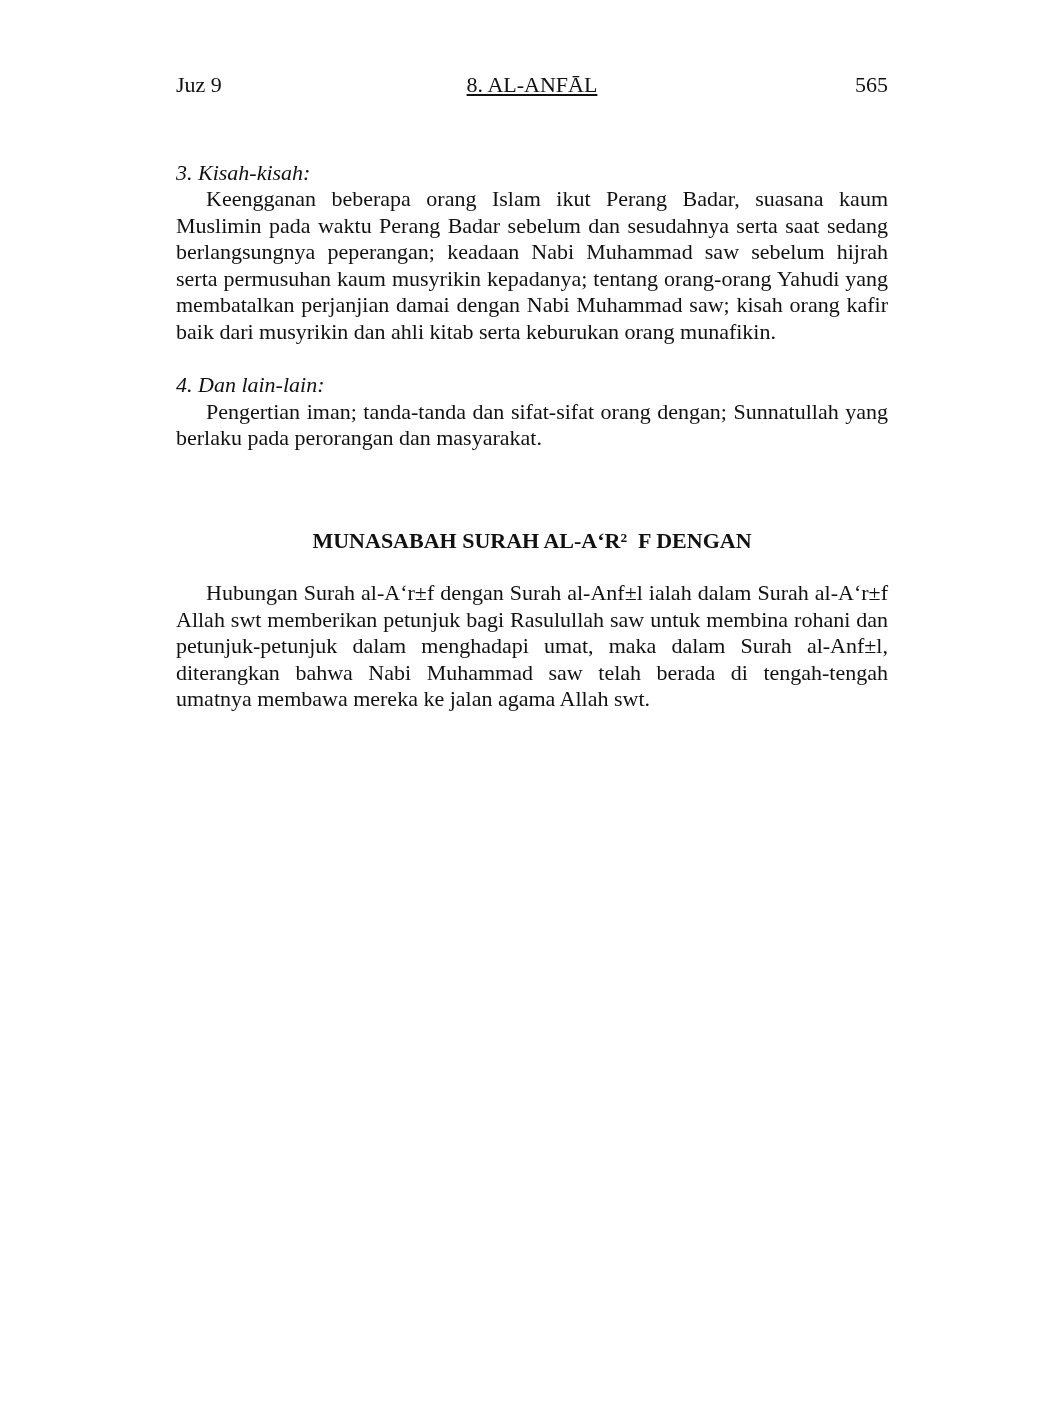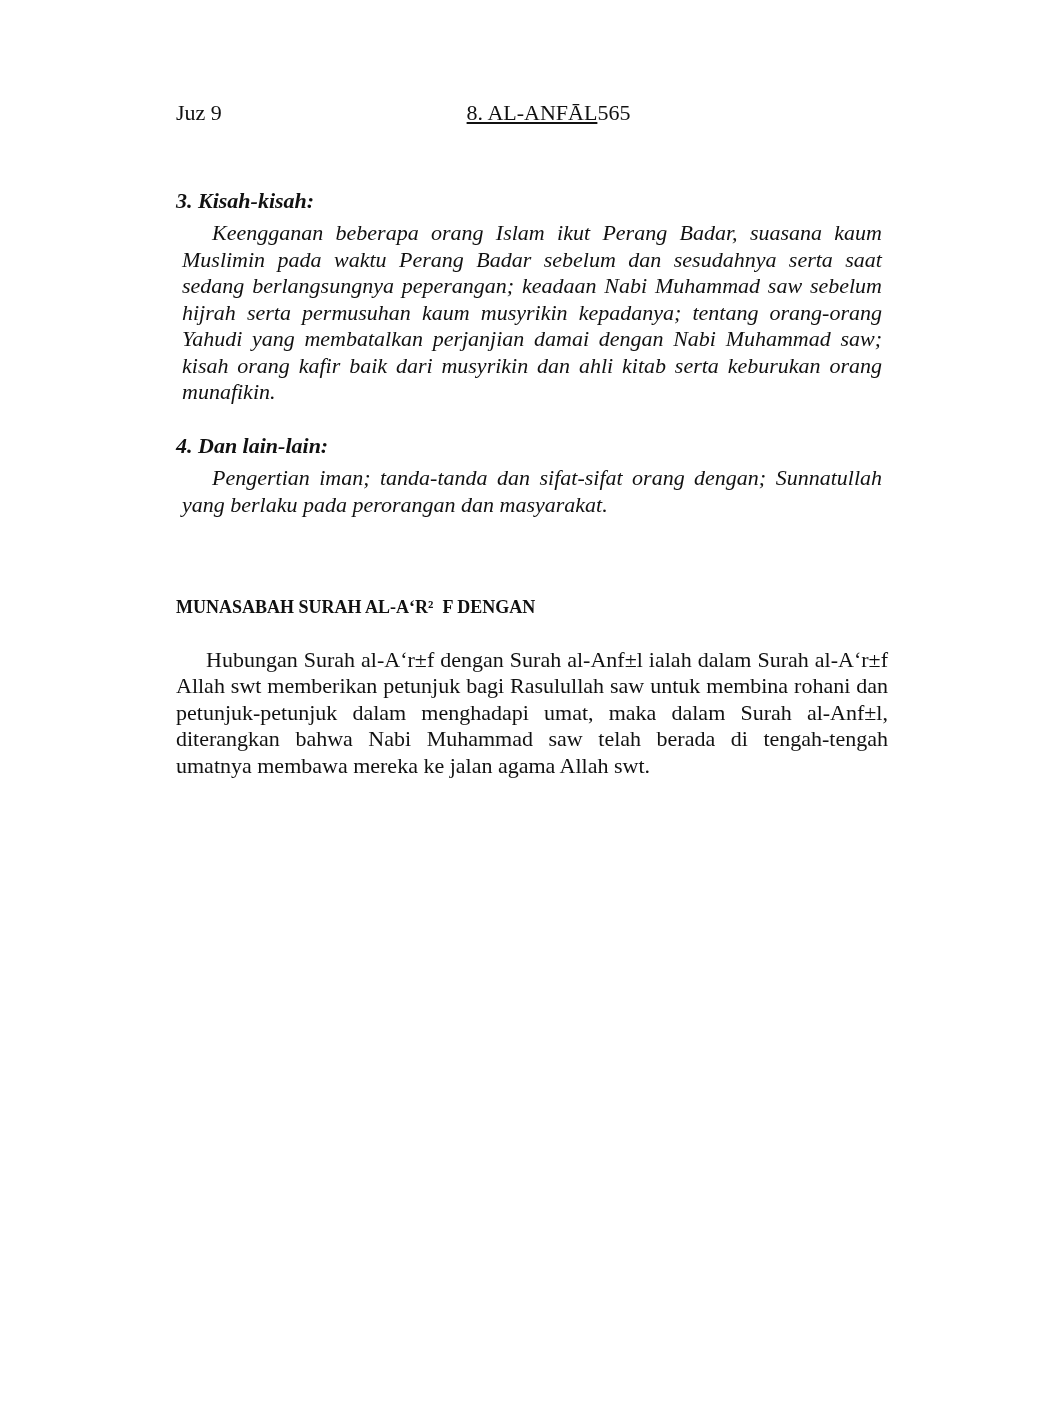--- a/index.html
+++ b/index.html
@@ -18,45 +18,44 @@
     line-height: 26.5px;
     box-sizing: border-box;
     padding: 72px 175px 60px 176px;
     overflow: hidden;
   }
   .running-header {
     display: grid;
     grid-template-columns: 1fr auto 1fr;
     align-items: baseline;
   }
-  .running-header .hdr-left   { text-align: left; margin-top: 28px; }
+  .running-header .hdr-left   { text-align: left; }
   .running-header .hdr-center { text-align: center; text-decoration: underline; }
-  .running-header .hdr-right  { text-align: left; }
+  .running-header .hdr-right  { text-align: right; }
 
   .section { margin-top: 0; }
   .section-3 { margin-top: 61px; }
   .section-4 { margin-top: 27px; }
   .section-heading {
     font-style: italic;
     margin: 0;
-    font-weight: bold;
+    font-weight: normal;
   }
   .section-body {
-    margin: 6px;
+    margin: 0;
     text-align: justify;
     text-indent: 30px;
-    font-style: italic;
   }
 
   .munasabah { margin-top: 76px; }
   .munasabah-title {
     margin: 0;
-    text-align: left;
+    text-align: center;
     font-weight: bold;
-    font-size: 18px;
+    font-size: 22px;
     line-height: 26.5px;
     white-space: pre-wrap;
   }
   .munasabah-body {
     margin: 26px 0 4px 0;
     text-align: justify;
     text-indent: 30px;
   }
 </style>
 </head>

